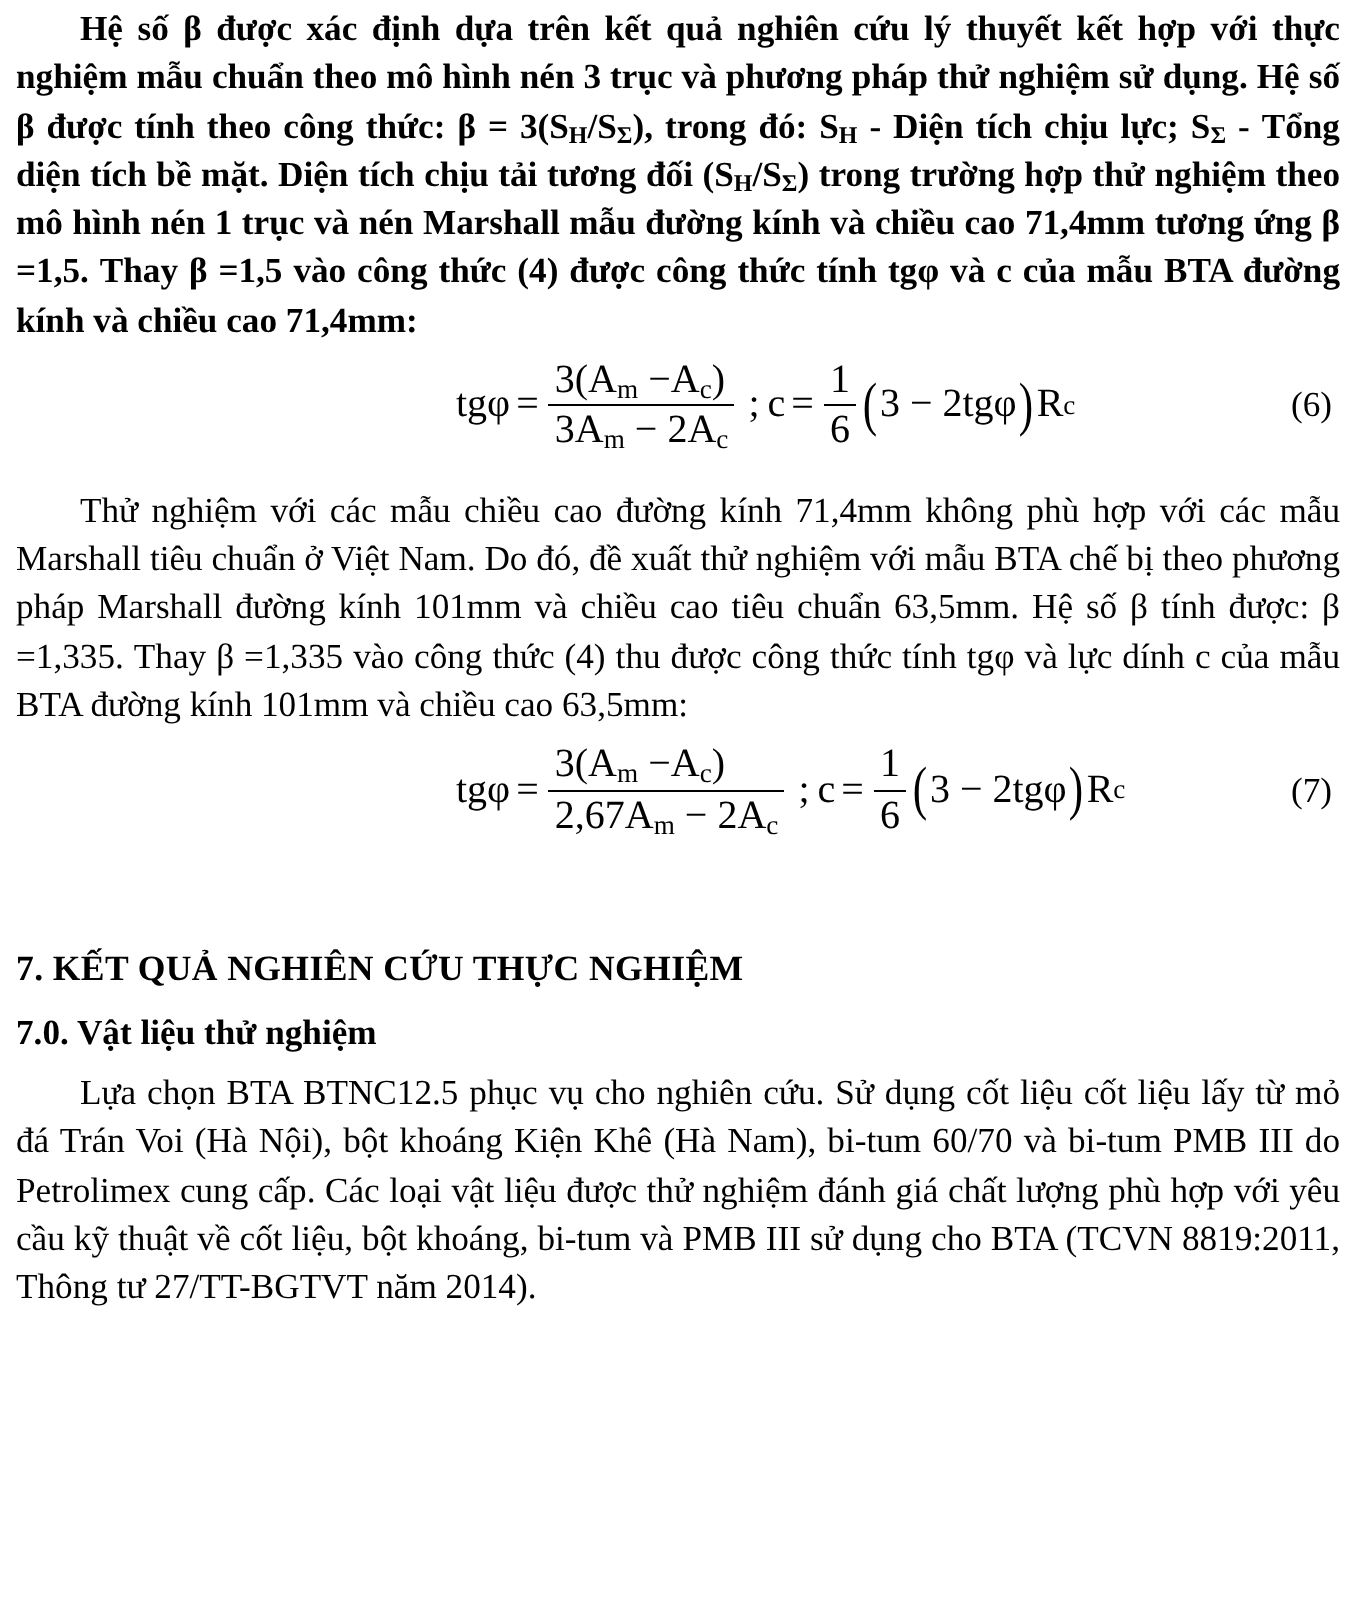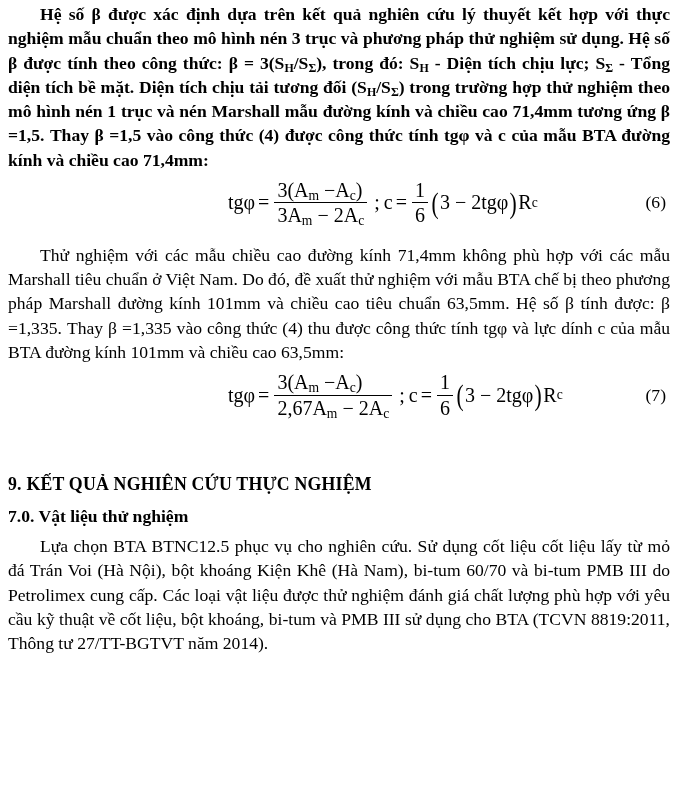--- a/index.html
+++ b/index.html
@@ -185,21 +185,21 @@
       <span class="bigparen">)</span>
       <span class="mtext">R</span>
         <sub>c</sub>
     </div>
     <div class="eq-num">(7)</div>
   </div>
 
 
   <div class="gap-before-sec"></div>
 
-  <h2 class="sec">9. KẾT QUẢ NGHIÊN CỨU THỰC NGHIỆM</h2>
+  <h2 class="sec">7. KẾT QUẢ NGHIÊN CỨU THỰC NGHIỆM</h2>
 
   <div class="gap-after-sec"></div>
 
   <h3 class="subsec">7.0. Vật liệu thử nghiệm</h3>
 
   <div class="gap-after-sub"></div>
 
   <p class="body">Lựa chọn BTA BTNC12.5 phục vụ cho nghiên cứu. Sử dụng cốt liệu cốt liệu lấy từ mỏ đá Trán Voi (Hà Nội), bột khoáng Kiện Khê (Hà Nam), bi-tum 60/70 và bi-tum PMB III do Petrolimex cung cấp. Các loại vật liệu được thử nghiệm đánh giá chất lượng phù hợp với yêu cầu kỹ thuật về cốt liệu, bột khoáng, bi-tum và PMB III sử dụng cho BTA (TCVN 8819:2011, Thông tư 27/TT-BGTVT năm 2014).</p>
 
 </div>

